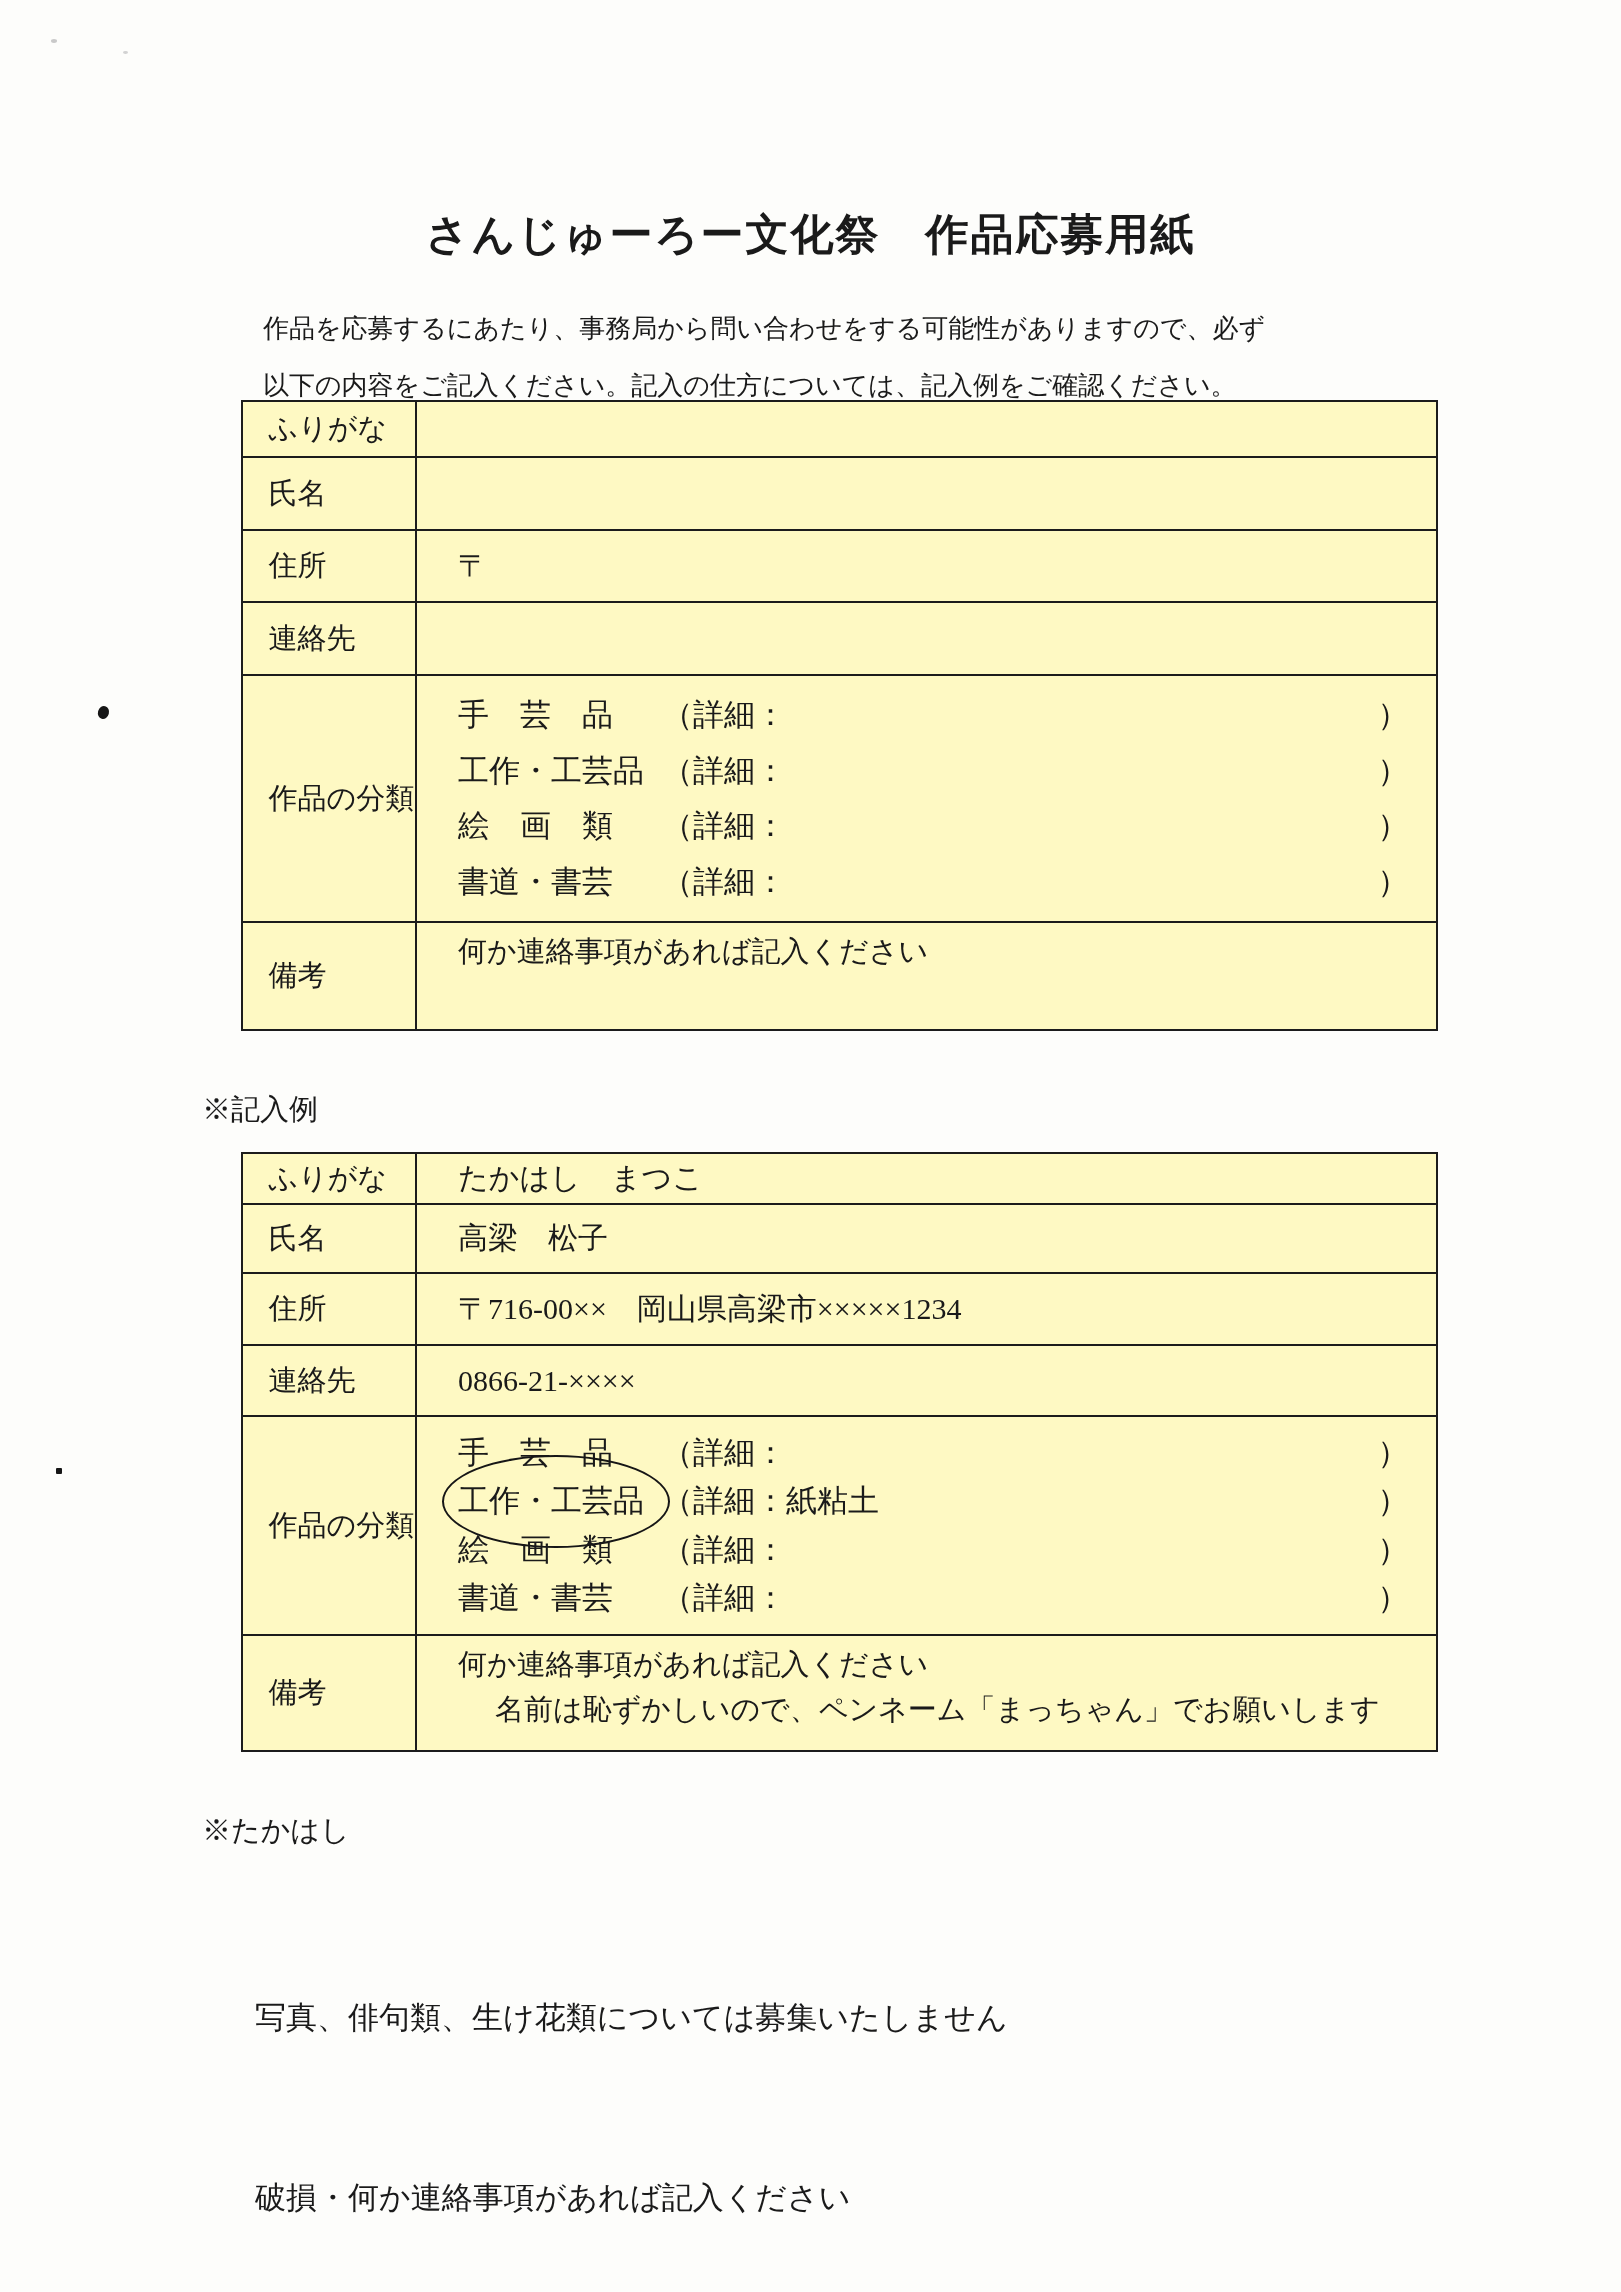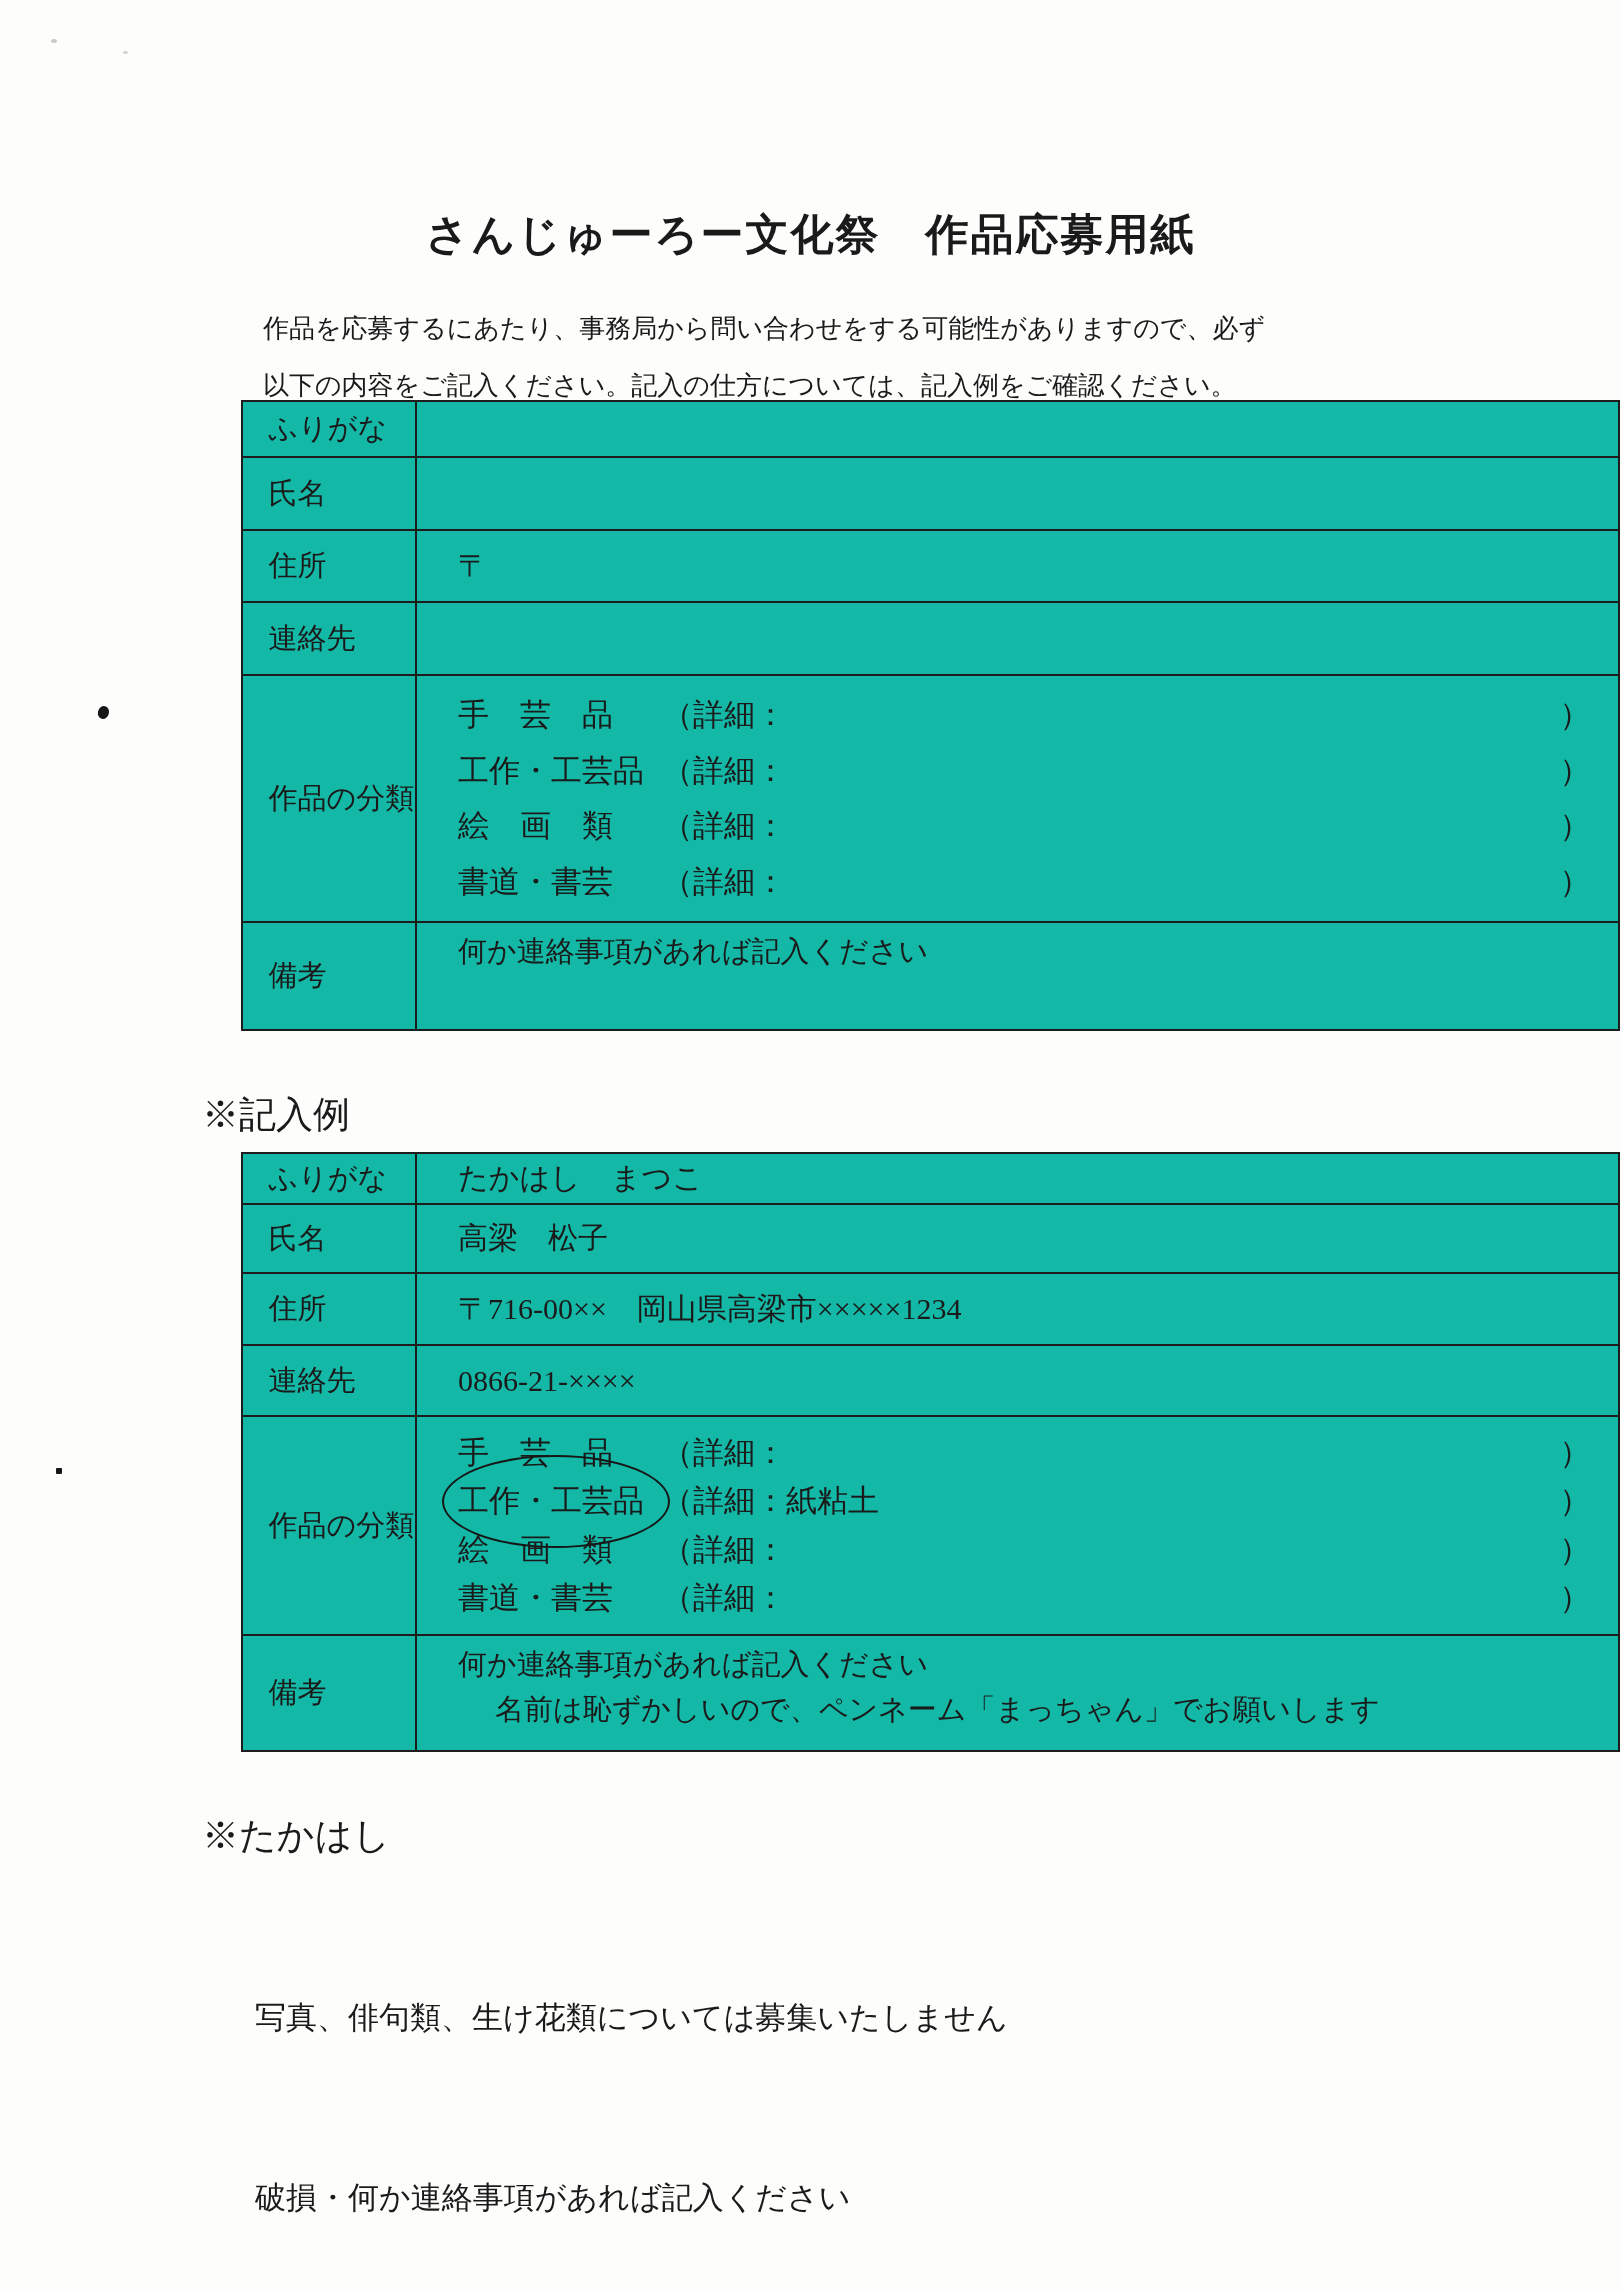--- a/index.html
+++ b/index.html
@@ -18,30 +18,30 @@
     font-size:43px; font-weight:bold;
     letter-spacing:2px;
     margin-top:10px;
   }
   .intro {
     position:absolute; top:300px; left:243px; width:1255px;
     font-size:26px; line-height:57px;margin-left:20px;
   }
   .section-heading {
     position:absolute; left:202px;
-    font-size:37px;
+    font-size:29px;
   }
   .heading-example { top:1090px; }
   .heading-notes { top:1811px; }
 
   .form-table {
-    position:absolute; left:241px; width:1379px;
+    position:absolute; left:241px; width:1197px;
     border:2px solid #1c1c1c;
     box-sizing:border-box;
-    background:#14b8a6;
+    background:#fef9c3;
   }
   .table-blank   { top:400px; }
   .table-example { top:1152px; }
 
   .frow { display:flex; border-top:2px solid #1c1c1c; box-sizing:border-box; }
   .frow:first-child { border-top:none; }
   .label-cell {
     width:174px; flex-shrink:0;
     border-right:2px solid #1c1c1c;
     display:flex; align-items:center;

